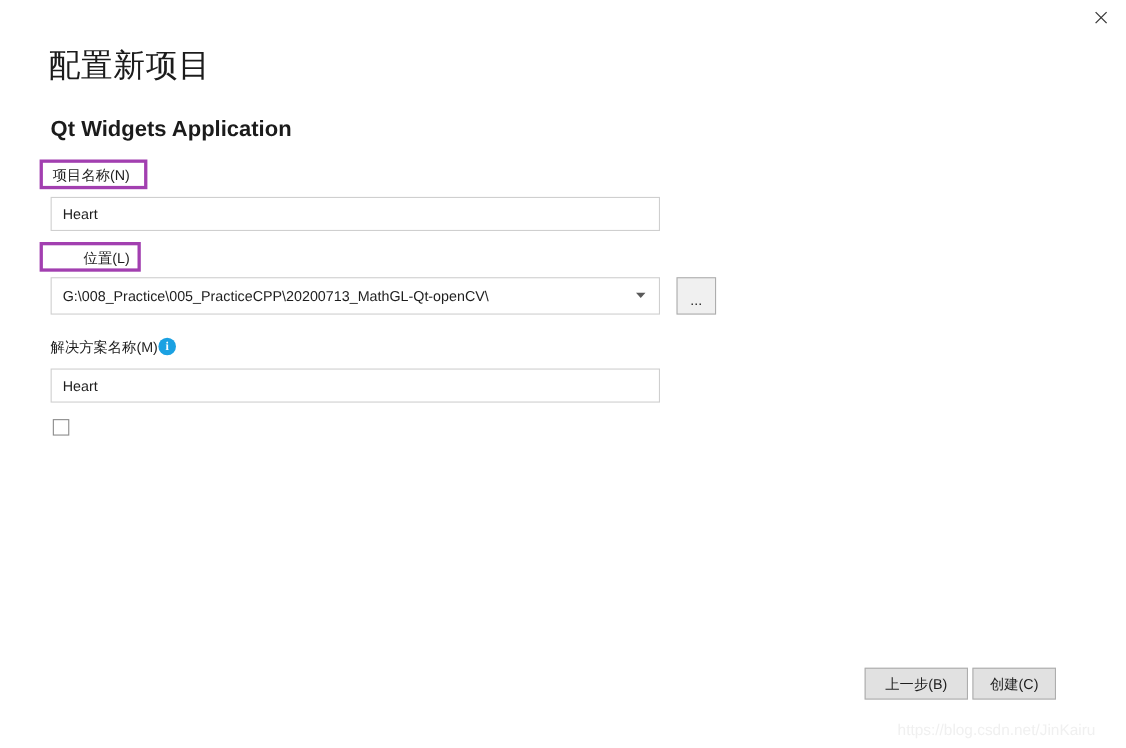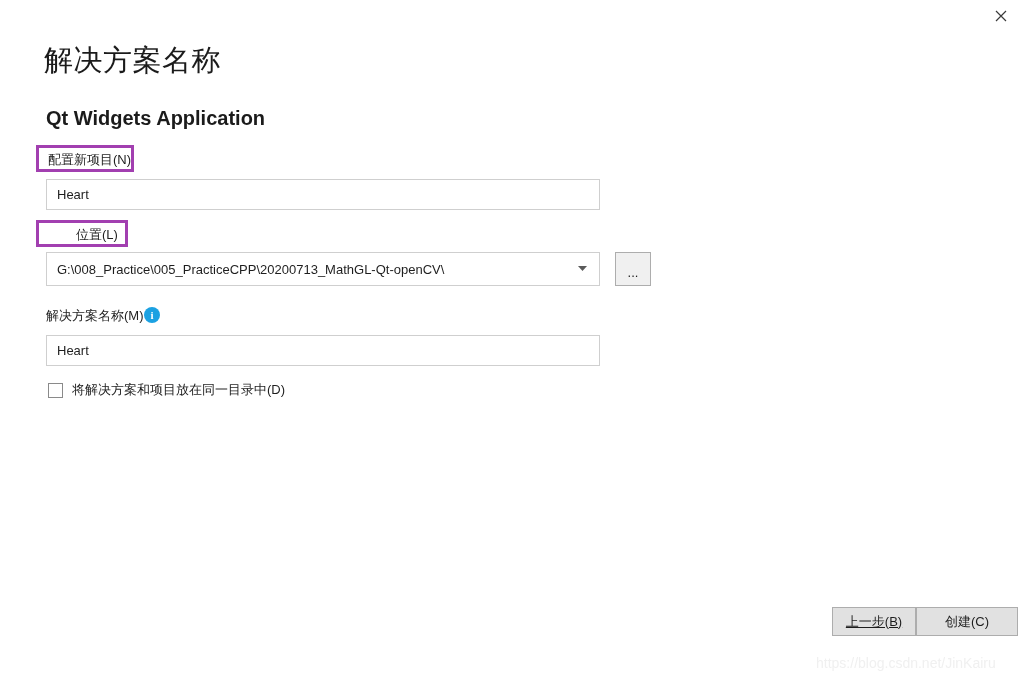--- a/index.html
+++ b/index.html
@@ -183,22 +183,22 @@
     background: #e1e1e1;
     border: 1px solid #adadad;
     font-family: "Liberation Sans", "DejaVu Sans", sans-serif;
     font-size: 13px;
     color: #1e1e1e;
     display: flex;
     align-items: center;
     justify-content: center;
     cursor: pointer;
   }
-  #back-button  { left: 832px; width: 84px; text-decoration: underline; }
-  #create-button{ left: 884px; width: 102px; margin-left: 32px; }
+  #back-button  { left: 786px; width: 94px; }
+  #create-button{ left: 884px; width: 76px; }
 
   #watermark {
     position: absolute;
     left: 816px;
     top: 655px;
     font-size: 14px;
     color: #f0f0f0;
     white-space: nowrap;
     user-select: none;
   }
@@ -209,25 +209,25 @@
 <div id="titlebar">
   <div id="close-button">
     <span>
       <svg width="12" height="12" viewBox="0 0 12 12" aria-hidden="true">
         <path d="M1 1 L11 11 M11 1 L1 11" stroke="#3a3a3a" stroke-width="1.2" fill="none"></path>
       </svg>
     </span>
   </div>
 </div>
 
-<div id="page-title">解决方案名称</div>
+<div id="page-title">配置新项目</div>
 
 <div id="template-subtitle">Qt Widgets Application</div>
 
-<div class="field-label" style="left:48px; top:151px;">配置新项目(N)</div>
+<div class="field-label" style="left:48px; top:151px;">项目名称(N)</div>
 <div class="highlight-box" style="left:36px; top:145px; width:98px; height:27px;"></div>
 
 <input class="text-input" type="text" style="left: 46px; top: 179px; width: 554px;" value="Heart">
 
 <div class="field-label" style="left:47px; top:226px;margin-left:29px;">位置(L)</div>
 <div class="highlight-box" style="left:36px; top:220px; width:92px; height:27px;"></div>
 
 <div id="location-combo">
   <div id="location-value">G:\008_Practice\005_PracticeCPP\20200713_MathGL-Qt-openCV\</div>
   <div id="location-caret">
@@ -239,19 +239,18 @@
 
 <div id="browse-button">...</div>
 
 <div class="field-label" style="left:46px; top:307px;text-align:center;">解决方案名称(M)</div>
 <div id="info-icon">i</div>
 
 <input class="text-input" type="text" style="left: 46px; top: 335px; width: 554px;" value="Heart">
 
 <div id="same-dir-row">
   <div id="same-dir-checkbox"></div>
-  <div id="same-dir-label">将解决方案和项目放在同一目录中(D)</div>
 </div>
 
 <div class="footer-button" id="back-button">上一步(B)</div>
 <div class="footer-button" id="create-button">创建(C)</div>
 
 <div id="watermark">https://blog.csdn.net/JinKairu</div>
 
 </body></html>

